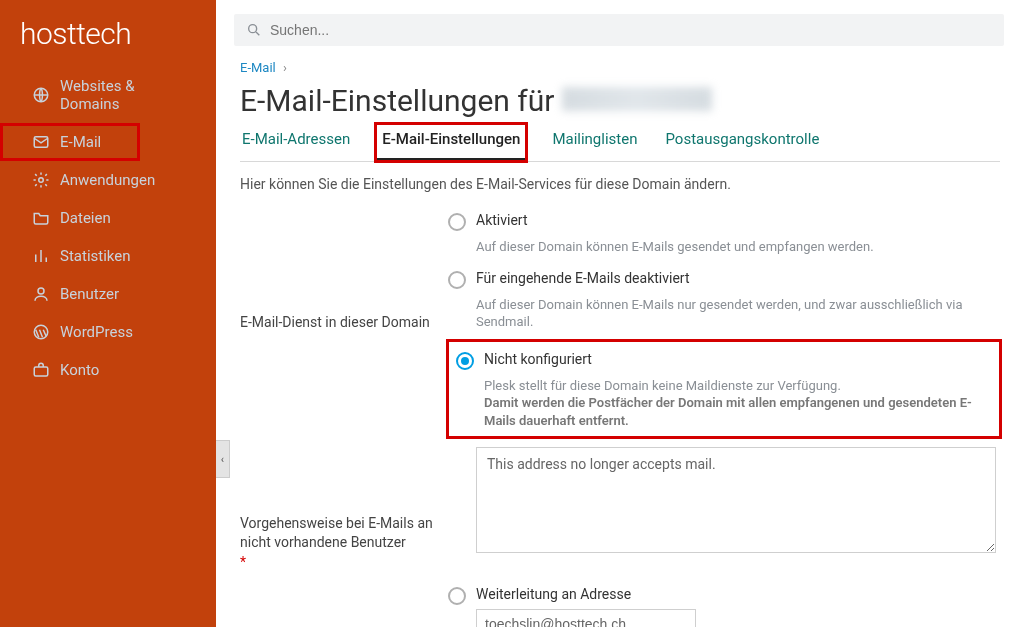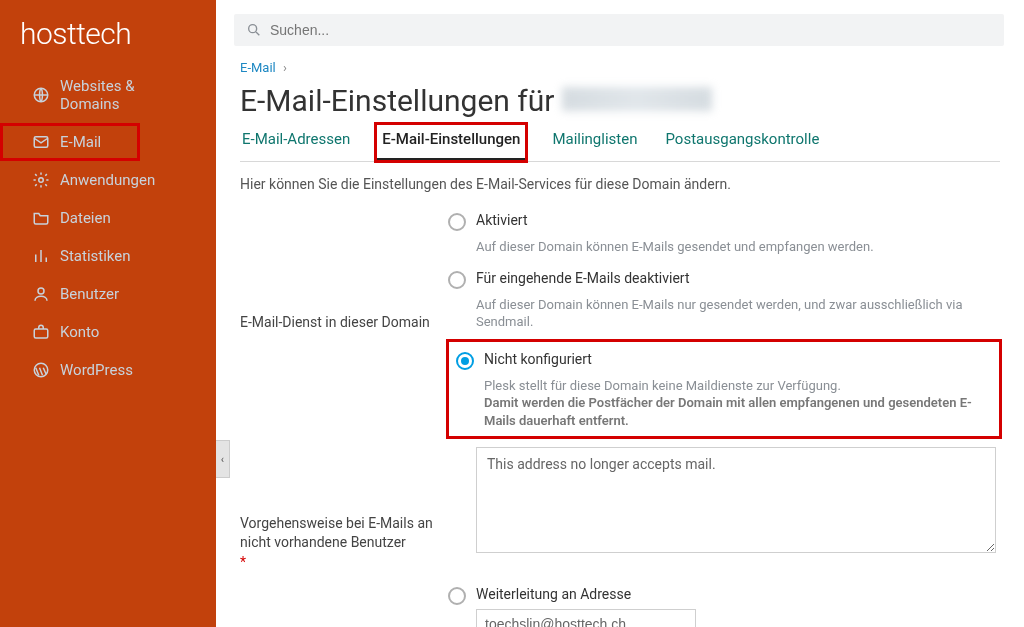--- a/index.html
+++ b/index.html
@@ -239,35 +239,35 @@
               <circle cx="12" cy="8" r="4"></circle>
               <path d="M4 21c0-4 4-6 8-6s8 2 8 6"></path>
             </svg>
         </span>
         <span>Benutzer</span>
       </div>
 
       <div class="nav-item">
         <span class="icon-slot">
           <svg width="18" height="18" viewBox="0 0 24 24" fill="none" stroke="currentColor" stroke-width="2">
+              <circle cx="12" cy="12" r="9"></circle>
+              <path d="M5 9l4 10M10 9l4 10M15 9l4 9"></path>
+            </svg>
+        </span>
+        <span>WordPress</span>
+      </div>
+
+      <div class="nav-item">
+        <span class="icon-slot">
+          <svg width="18" height="18" viewBox="0 0 24 24" fill="none" stroke="currentColor" stroke-width="2">
               <rect x="3" y="8" width="18" height="12" rx="2"></rect>
               <path d="M9 8V6a3 3 0 0 1 6 0v2"></path>
             </svg>
         </span>
         <span>Konto</span>
-      </div>
-
-      <div class="nav-item">
-        <span class="icon-slot">
-          <svg width="18" height="18" viewBox="0 0 24 24" fill="none" stroke="currentColor" stroke-width="2">
-              <circle cx="12" cy="12" r="9"></circle>
-              <path d="M5 9l4 10M10 9l4 10M15 9l4 9"></path>
-            </svg>
-        </span>
-        <span>WordPress</span>
       </div>
 
     </nav>
   </aside>
 
   <main class="main">
 
     <div class="topbar">
       <div class="search">
         <span>

